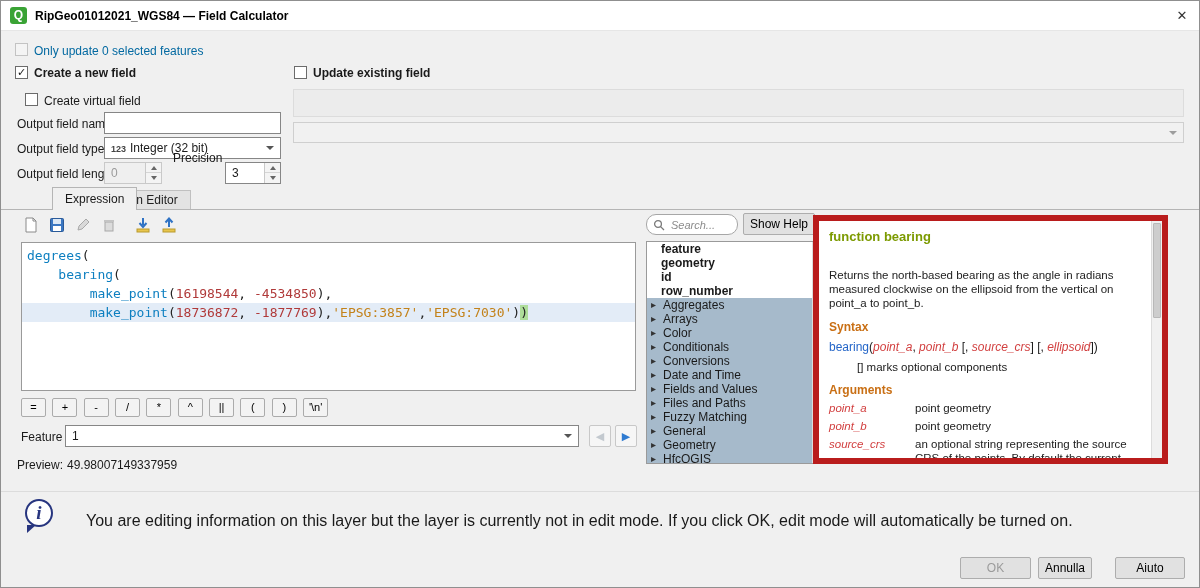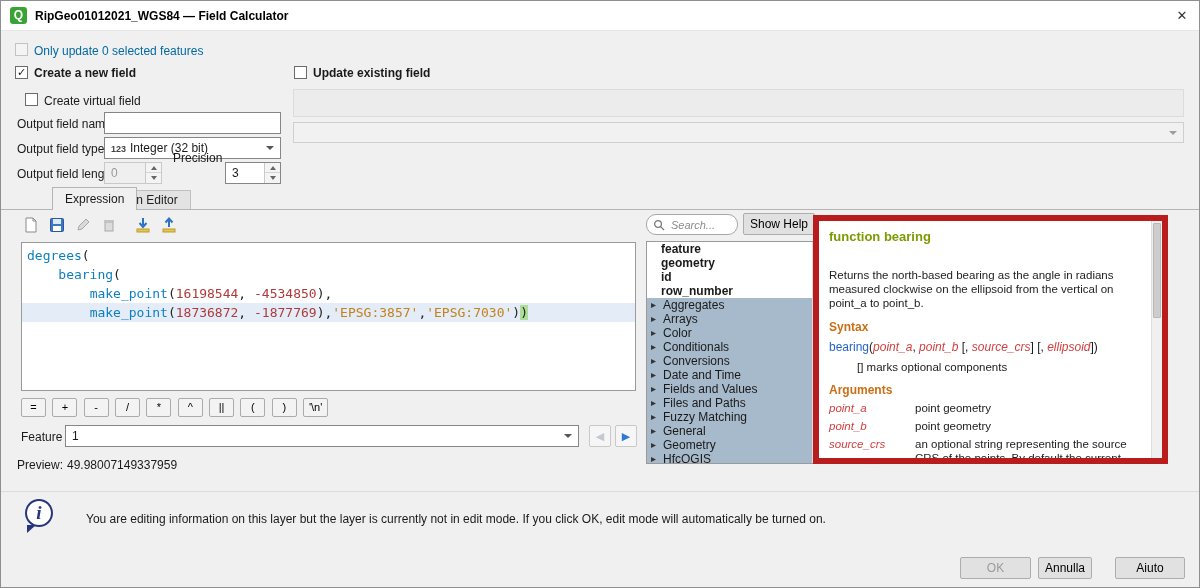--- a/index.html
+++ b/index.html
@@ -107,21 +107,21 @@
   .arg-desc { flex:1; color:#222; }
 
   
   .sep { position:absolute; left:0; right:0; top:490px; height:1px; background:#dcdcdc; }
   .info-bubble { position:absolute; left:22px; top:498px; width:34px; height:32px; }
   .info-circle { position:absolute; left:2px; top:0; width:28px; height:28px; border:2px solid #27357f;
                  border-radius:50%; background:#fff; color:#27357f; font:italic bold 19px "Liberation Serif", serif;
                  text-align:center; line-height:24px; }
   .info-tail { position:absolute; left:4px; top:26px; width:0; height:0;
                border-top:8px solid #27357f; border-right:9px solid transparent; }
-  .footer-msg { position:absolute; left:85px; top:511px; right:30px; font-size:12px; }
+  .footer-msg { position:absolute; left:85px; top:511px; right:30px; font-size:16px; }
   .dlg-btn { position:absolute; top:556px; height:22px; line-height:20px; }
 </style>
 </head>
 <body>
 
 <div class="dialog">
 
   <div class="titlebar">
     <div class="app-icon">Q</div>
     <div class="win-title">RipGeo01012021_WGS84 — Field Calculator</div>

